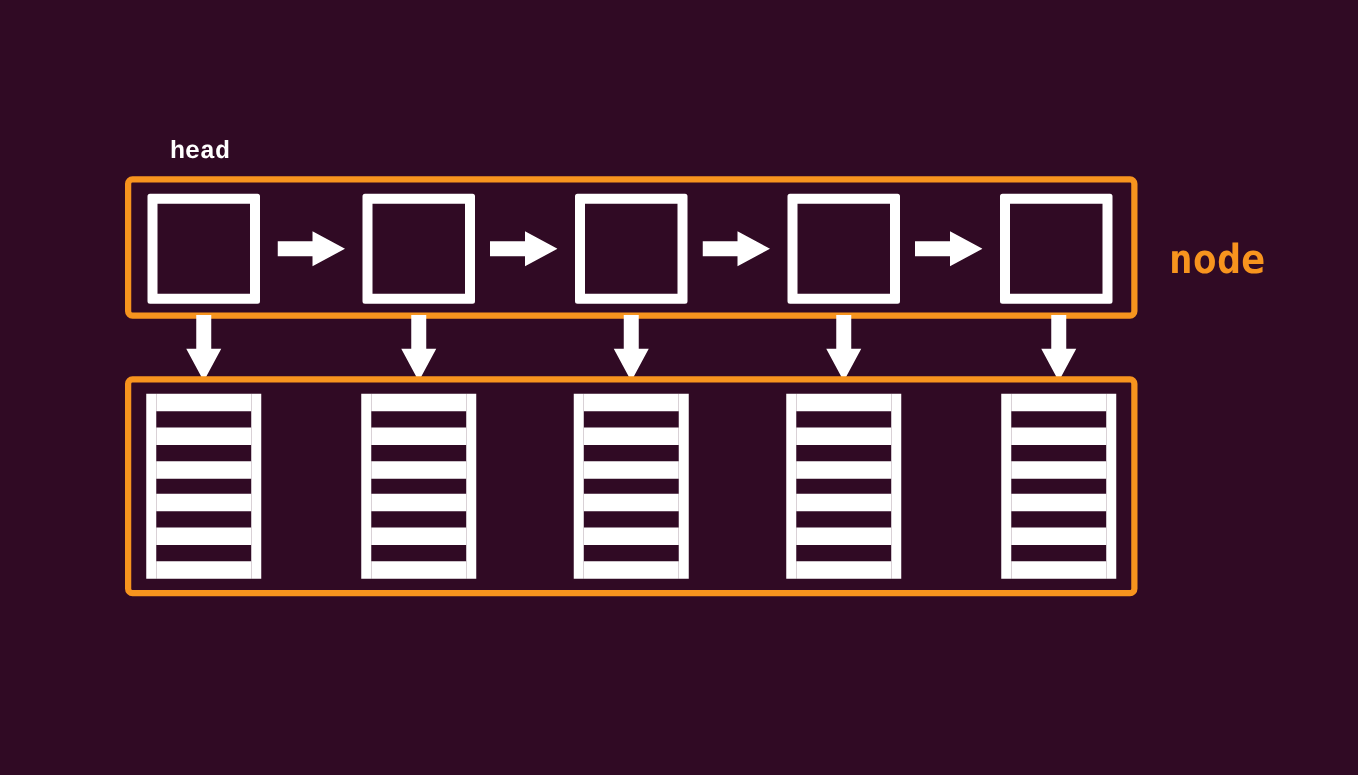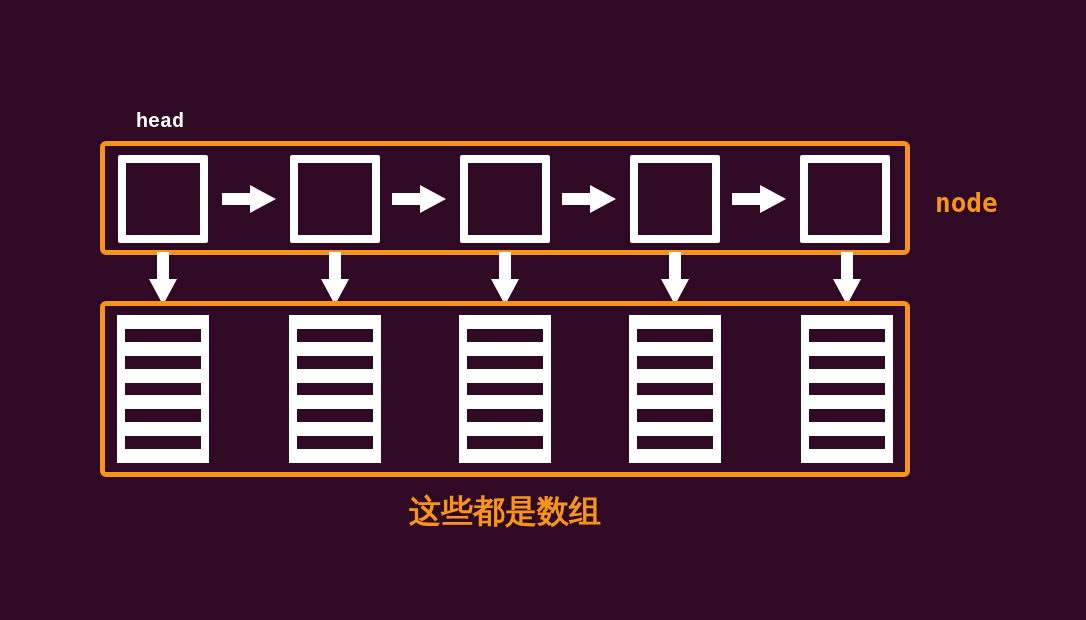--- a/index.html
+++ b/index.html
@@ -25,21 +25,21 @@
     font-weight: bold;
     font-size: 20px;
     font-family: Liberation Mono, monospace;
   }
   .node-label {
     position: absolute;
     left: 935px;
     top: 188px;
     color: var(--accent);
     font-weight: bold;
-    font-size: 26px;
+    font-size: 32px;
     font-family: "DejaVu Sans Mono", monospace;
   }
   .top-box {
     position: absolute;
     left: 100px;
     top: 141px;
     width: 810px;
     height: 114px;
     border: 5px solid var(--accent);
     border-radius: 6px;
@@ -202,15 +202,14 @@
     <div class="array ar5">
       <div class="row"></div>
       <div class="row"></div>
       <div class="row"></div>
       <div class="row"></div>
       <div class="row"></div>
       <div class="row"></div>
     </div>
   </div>
 
-  <div class="caption">这些都是数组</div>
 
 </div>
 
 </body></html>

